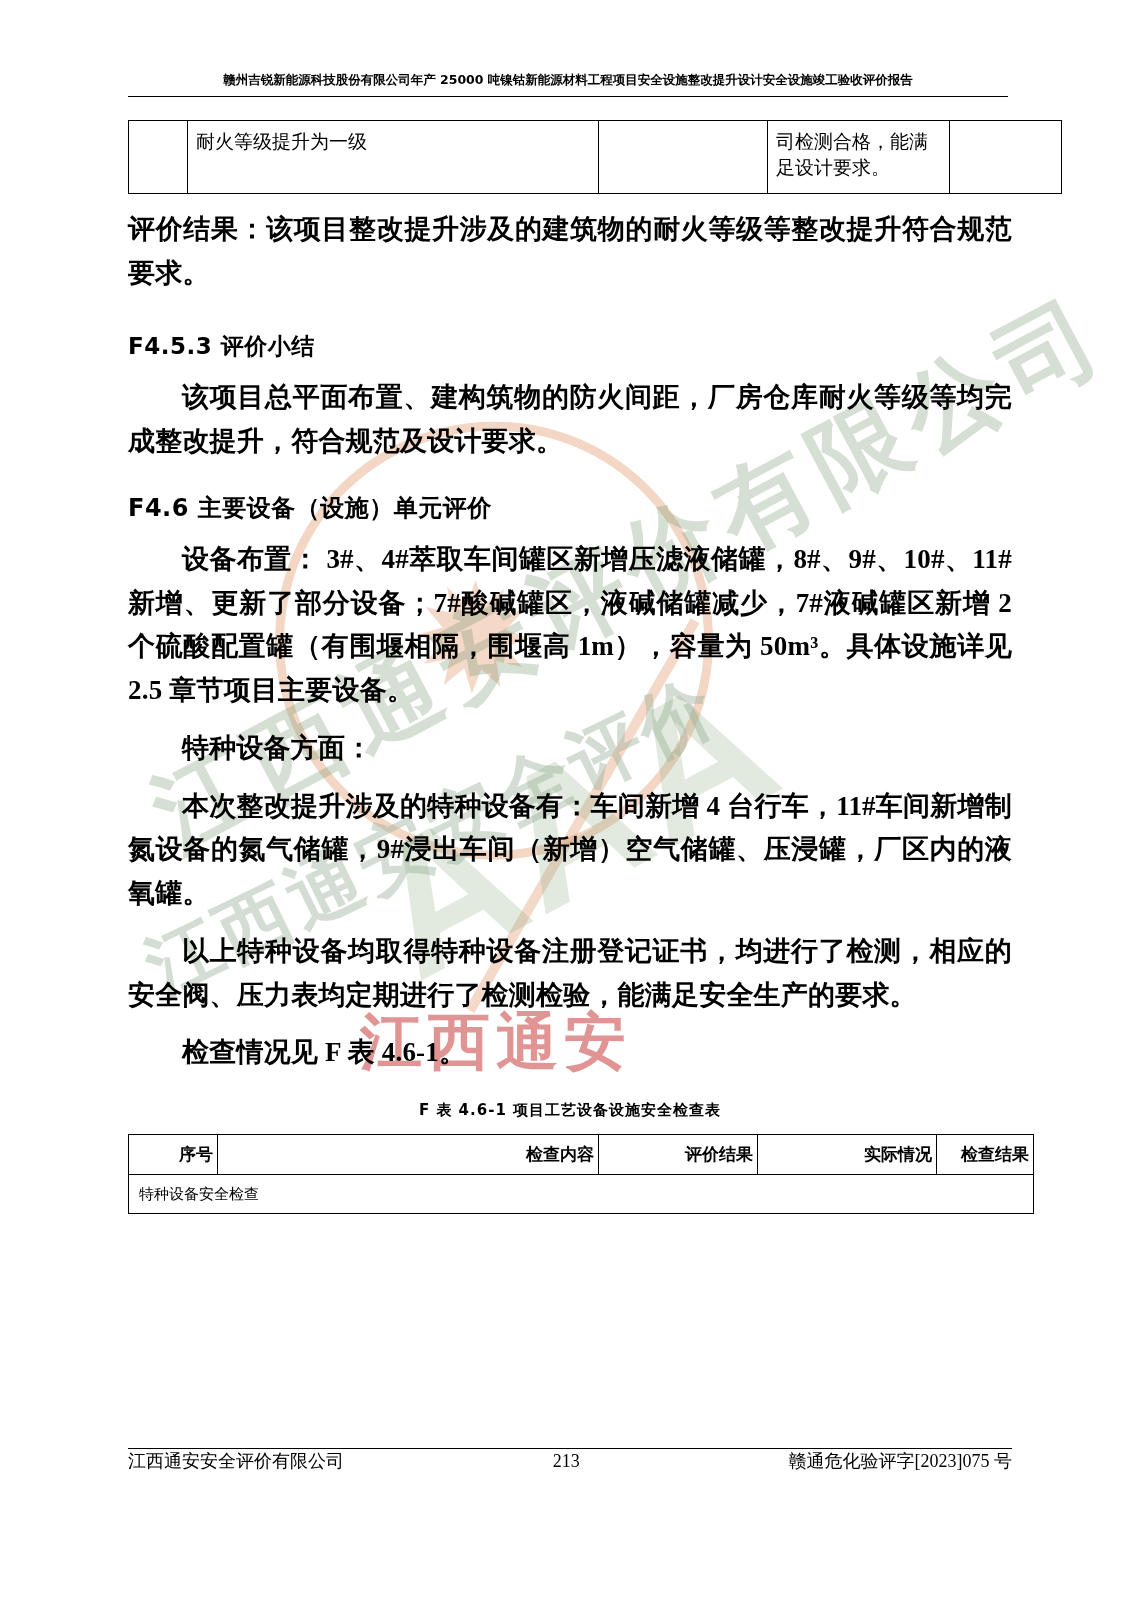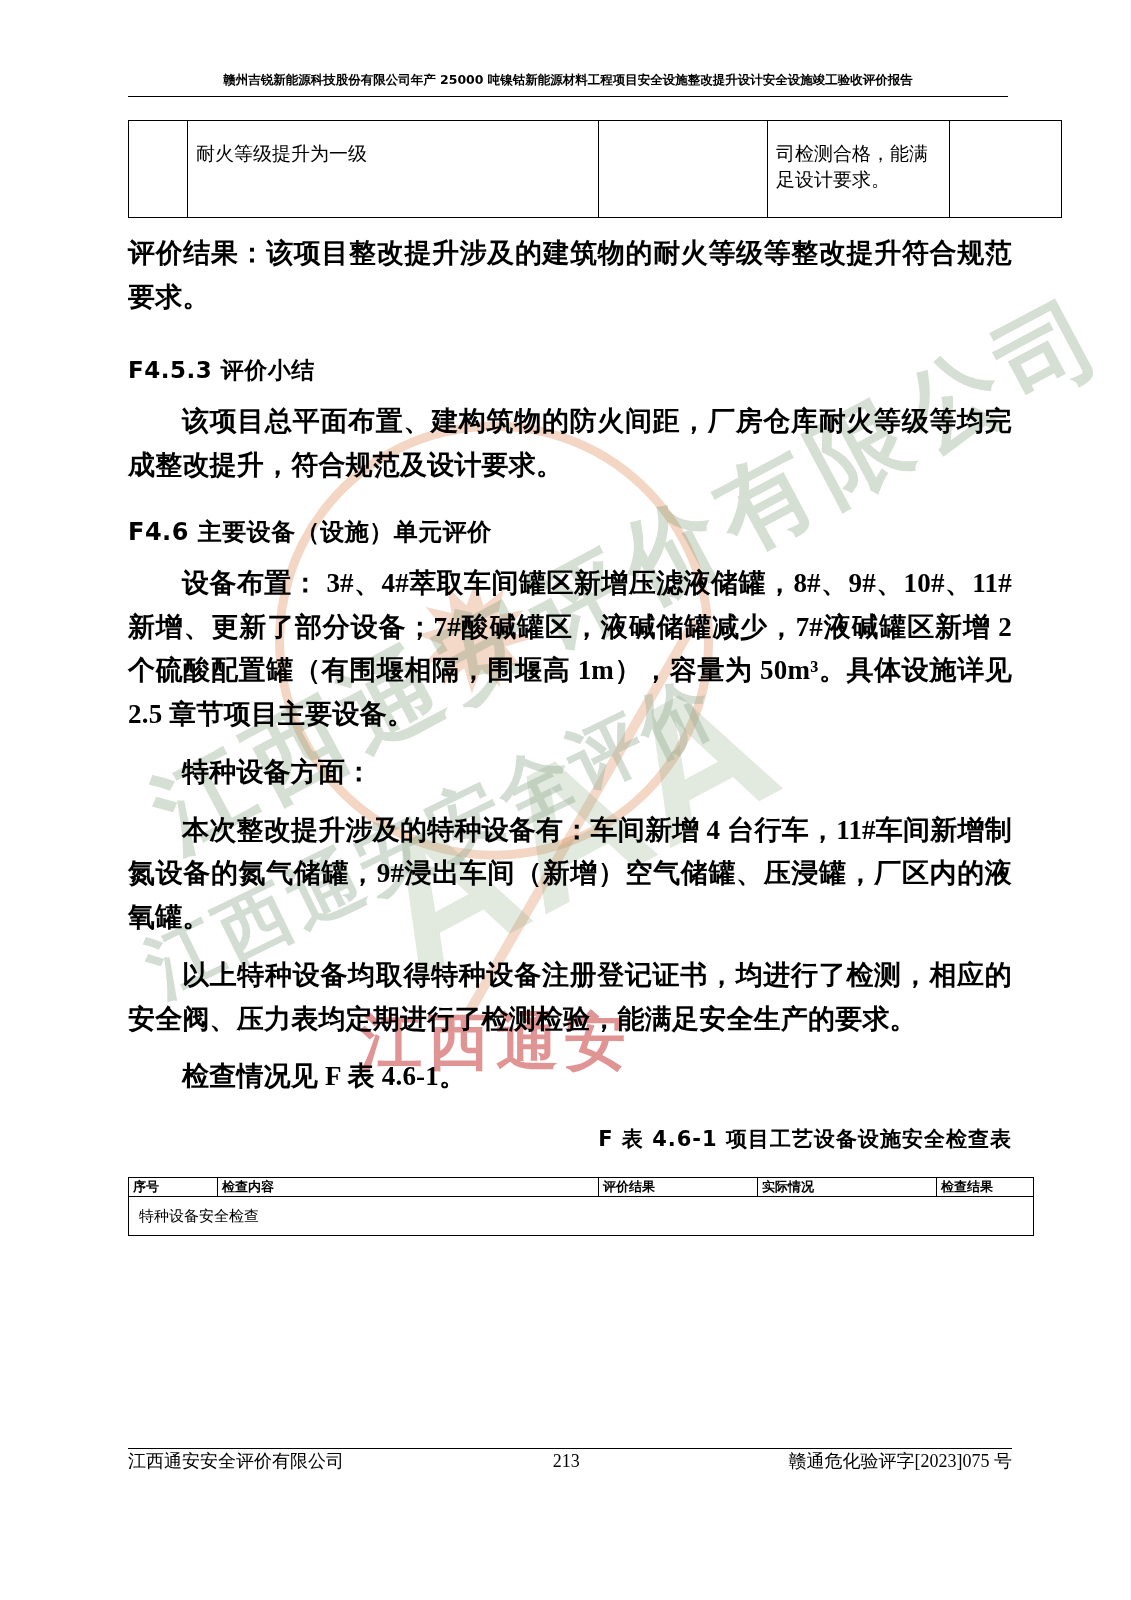--- a/index.html
+++ b/index.html
@@ -141,21 +141,21 @@
   }
 
   
   table.doc-table {
     border-collapse: collapse;
     width: 884px;
     table-layout: fixed;
   }
   table.doc-table td, table.doc-table th {
     border: 1.4px solid #000;
-    padding: 20px 8px;
+    padding: 8px 8px;
     font-size: 19px;
     font-family: "Liberation Serif", serif;
     vertical-align: top;
     line-height: 1.35;
     font-weight: normal;
   }
   .tbl-top td { height: 56px; }
 
   p.para {
     font-size: 27px;
@@ -177,34 +177,34 @@
   }
   h2.h-main {
     font-family: "DejaVu Sans", "Liberation Sans", sans-serif;
     font-size: 24px;
     font-weight: bold;
     margin: 28px 0 6px 0;
     letter-spacing: 0.5px;
   }
 
   .table-caption {
+    text-align: center;
+    font-family: "DejaVu Sans", "Liberation Sans", sans-serif;
+    font-size: 15px;
+    font-weight: bold;
+    margin: 26px 0 14px 0;
+    letter-spacing: 1px;
+  }
+  table.check-table td.hdr {
     text-align: right;
     font-family: "DejaVu Sans", "Liberation Sans", sans-serif;
-    font-size: 21px;
-    font-weight: bold;
-    margin: 26px 0 24px 0;
-    letter-spacing: 1px;
-  }
-  table.check-table td.hdr {
-    text-align: left;
-    font-family: "DejaVu Sans", "Liberation Sans", sans-serif;
-    font-weight: bold;
-    font-size: 13px;
+    font-weight: bold;
+    font-size: 17px;
     vertical-align: middle;
-    padding: 0 4px;
+    padding: 8px 4px;
   }
   table.check-table td.cell {
     font-size: 15px;
     padding: 9px 10px;
   }
 
   
   .footer {
     position: absolute;
     left: 128px;

